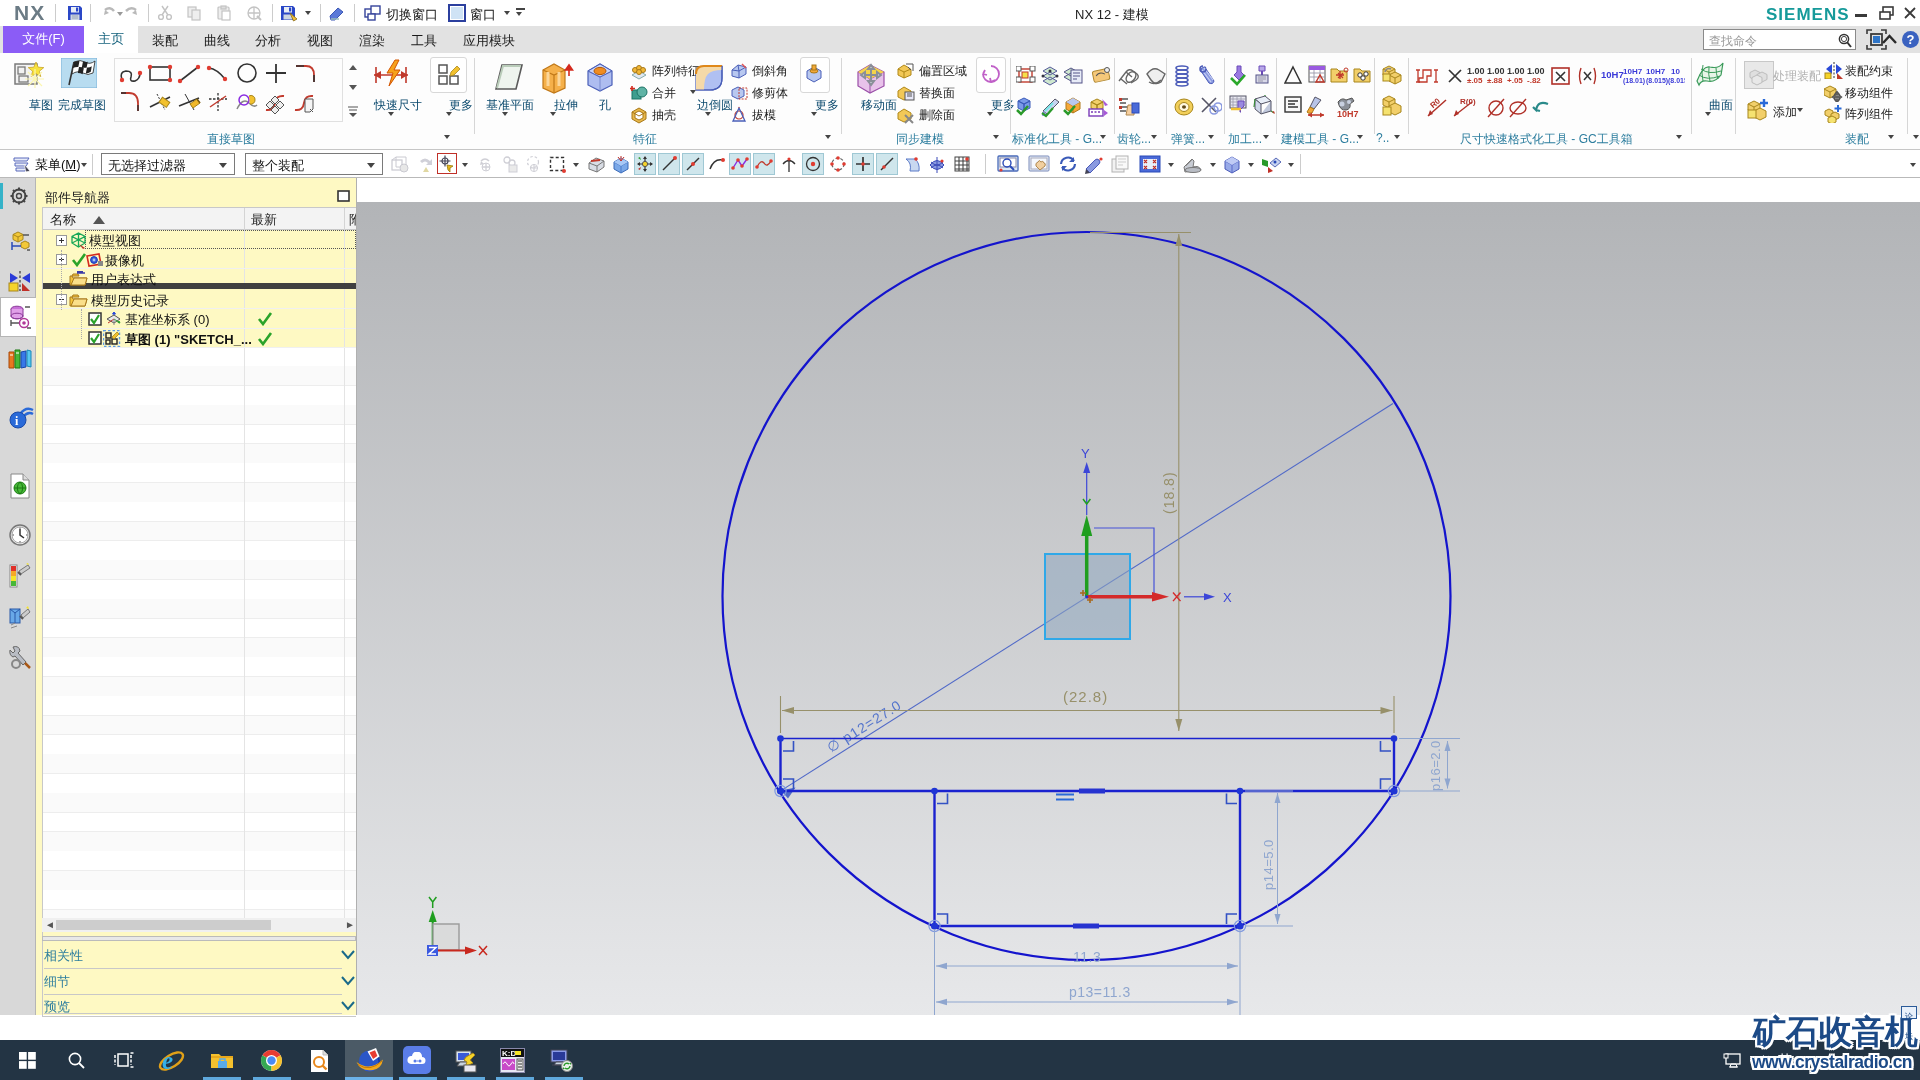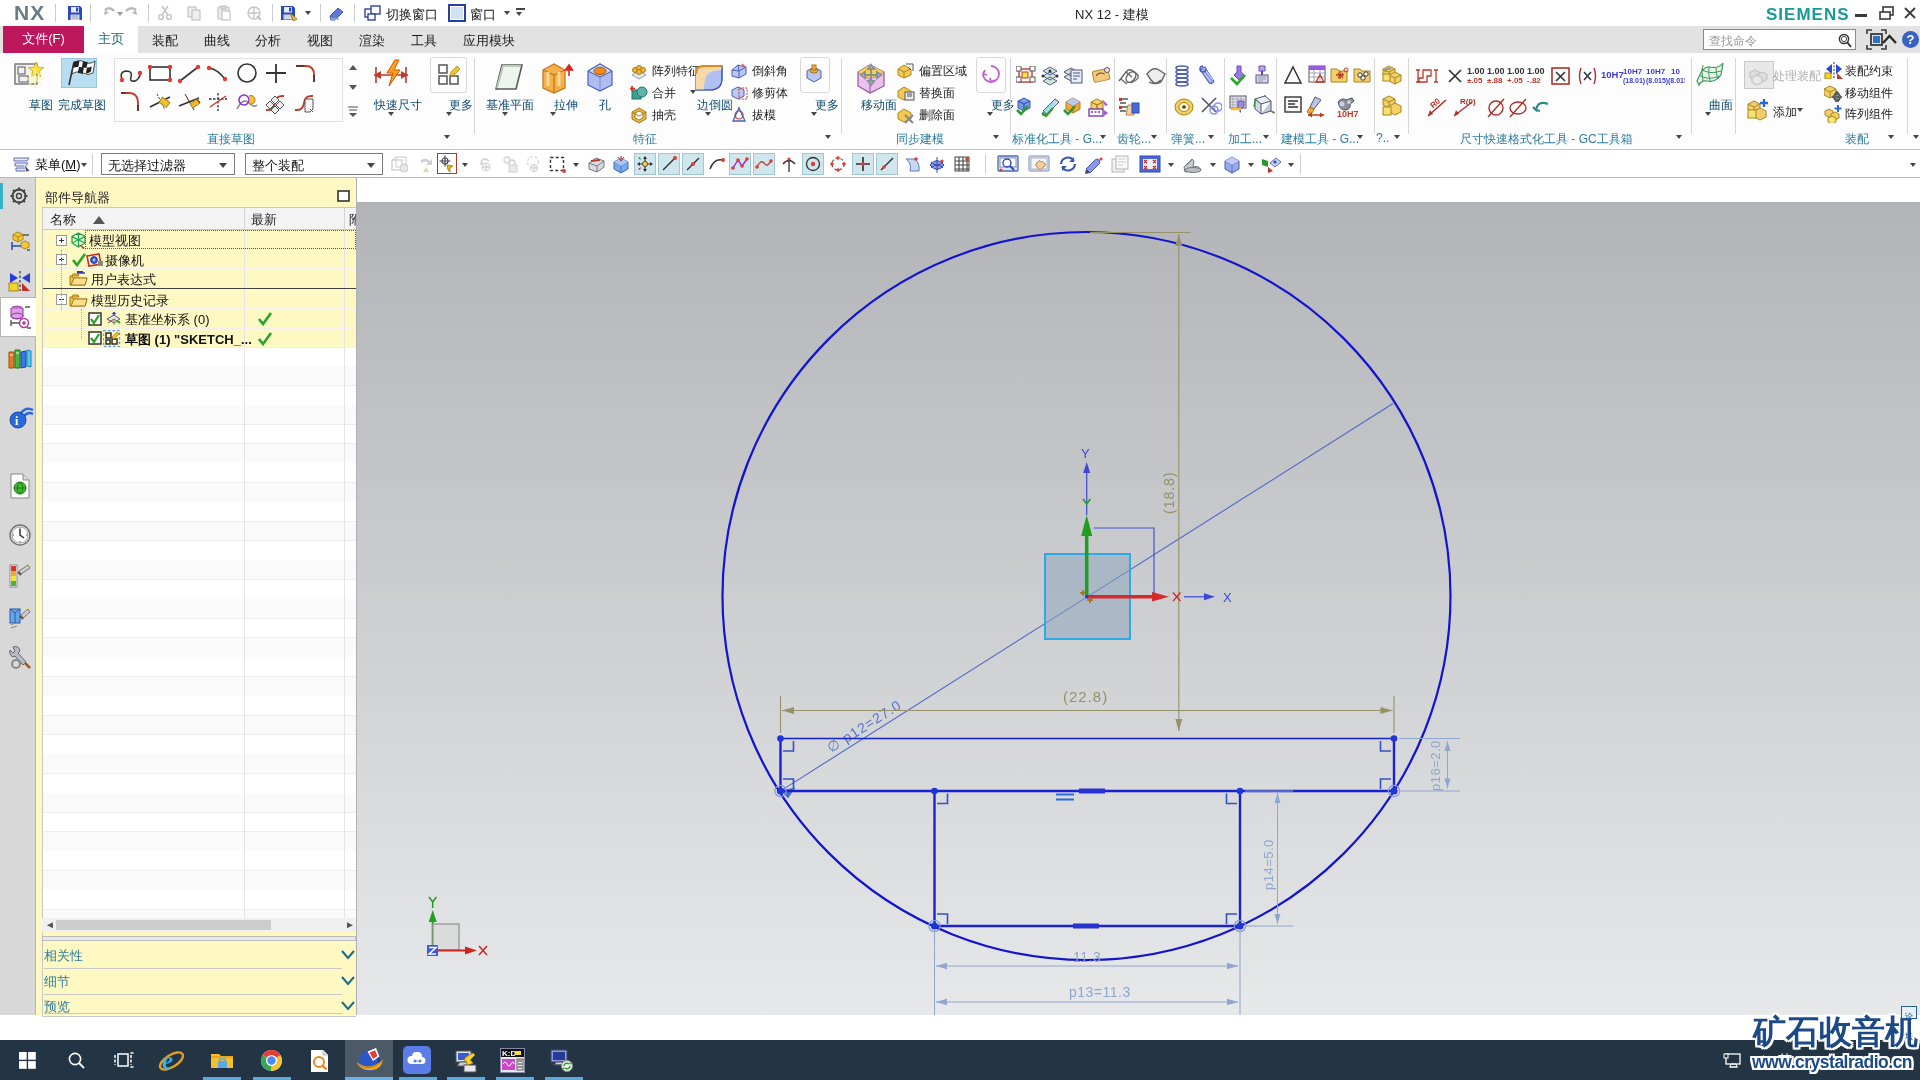--- a/index.html
+++ b/index.html
@@ -112,21 +112,21 @@
   <svg class="abs" style="left:1879px;top:6px;" width="15" height="14">
         <rect x="4" y="1" width="10" height="8" fill="#fff" stroke="#3a3a3a" stroke-width="1.6"></rect>
         <rect x="1" y="6" width="10" height="7" fill="#fff" stroke="#3a3a3a" stroke-width="1.6"></rect>
       </svg>
   <svg class="abs" style="left:1903px;top:6px;" width="14" height="14">
         <path d="M2 2 L12 12 M12 2 L2 12" stroke="#3a3a3a" stroke-width="1.8"></path>
       </svg>
 </div>
 
 <div class="abs" id="tabrow">
-  <div class="abs" style="left:3px;top:0;width:81px;height:27px;background:#be185d;color:#fff;font-size:13px;text-align:center;line-height:26px;">文件(F)</div>
+  <div class="abs" style="left:3px;top:0;width:81px;height:27px;background:#8b5cf6;color:#fff;font-size:13px;text-align:center;line-height:26px;">文件(F)</div>
   <div class="abs" style="left:84px;top:0;width:54px;height:27px;background:#fff;color:#17637e;font-size:13px;text-align:center;line-height:26px;">主页</div>
   <div class="abs" style="left:152px;top:6px;font-size:13px;color:#1a1a1a;">装配</div>
   <div class="abs" style="left:204px;top:6px;font-size:13px;color:#1a1a1a;">曲线</div>
   <div class="abs" style="left:255px;top:6px;font-size:13px;color:#1a1a1a;">分析</div>
   <div class="abs" style="left:307px;top:6px;font-size:13px;color:#1a1a1a;">视图</div>
   <div class="abs" style="left:359px;top:6px;font-size:13px;color:#1a1a1a;">渲染</div>
   <div class="abs" style="left:411px;top:6px;font-size:13px;color:#1a1a1a;">工具</div>
   <div class="abs" style="left:463px;top:6px;font-size:13px;color:#1a1a1a;">应用模块</div>
 
   <div class="abs" style="left:1703px;top:3px;width:153px;height:21px;background:#fff;border:1px solid #8a8a8a;">
@@ -1052,21 +1052,21 @@
             <path d="M2 8 l4 5 8-11" fill="none" stroke="#2aa32a" stroke-width="2.6"></path>
           </svg>
     <svg class="abs" style="left:42px;top:2px;" width="18" height="15">
             <path d="M2 4 L14 2 L16 12 L4 14z" fill="none" stroke="#d42a1e" stroke-width="1.6"></path>
             <circle cx="9" cy="8" r="3.4" fill="#3a5ad8" stroke="#1a3ab8"></circle>
             <circle cx="9" cy="8" r="1.4" fill="#a8c8f0"></circle>
             <rect x="13" y="9" width="5" height="5" fill="#888"></rect>
           </svg>
     <div class="abs" style="left:62px;top:2px;font-size:13px;color:#111;">摄像机</div>
   </div>
-  <div class="abs" style="left:0;top:61px;width:313px;height:20px;border-bottom:1px solid #404040;">
+  <div class="abs" style="left:0;top:61px;width:313px;height:20px;border-bottom:6px solid #404040;">
     <svg class="abs" style="left:26px;top:2px;" width="19" height="16">
             <path d="M1 5 v9 h15 l2-7 h-14 l-1-2 1-2 h5 l1 2z" fill="#f5c63c" stroke="#a8781c"></path>
             <path d="M2 14 l3-7 h13 l-2 7z" fill="#fadf8a" stroke="#a8781c"></path>
             <path d="M8 2 h8 M8 0.5 h6" stroke="#3a3aa8" stroke-width="1.6"></path>
           </svg>
     <div class="abs" style="left:48px;top:2px;font-size:13px;color:#111;">用户表达式</div>
   </div>
   <div class="abs" style="left:0;top:81px;width:313px;height:20px;border-bottom:1px solid #f0f0f0;">
     <svg class="abs" style="left:13px;top:5px;" width="11" height="11">
             <rect x="0.5" y="0.5" width="10" height="10" fill="#fff" stroke="#999"></rect>

